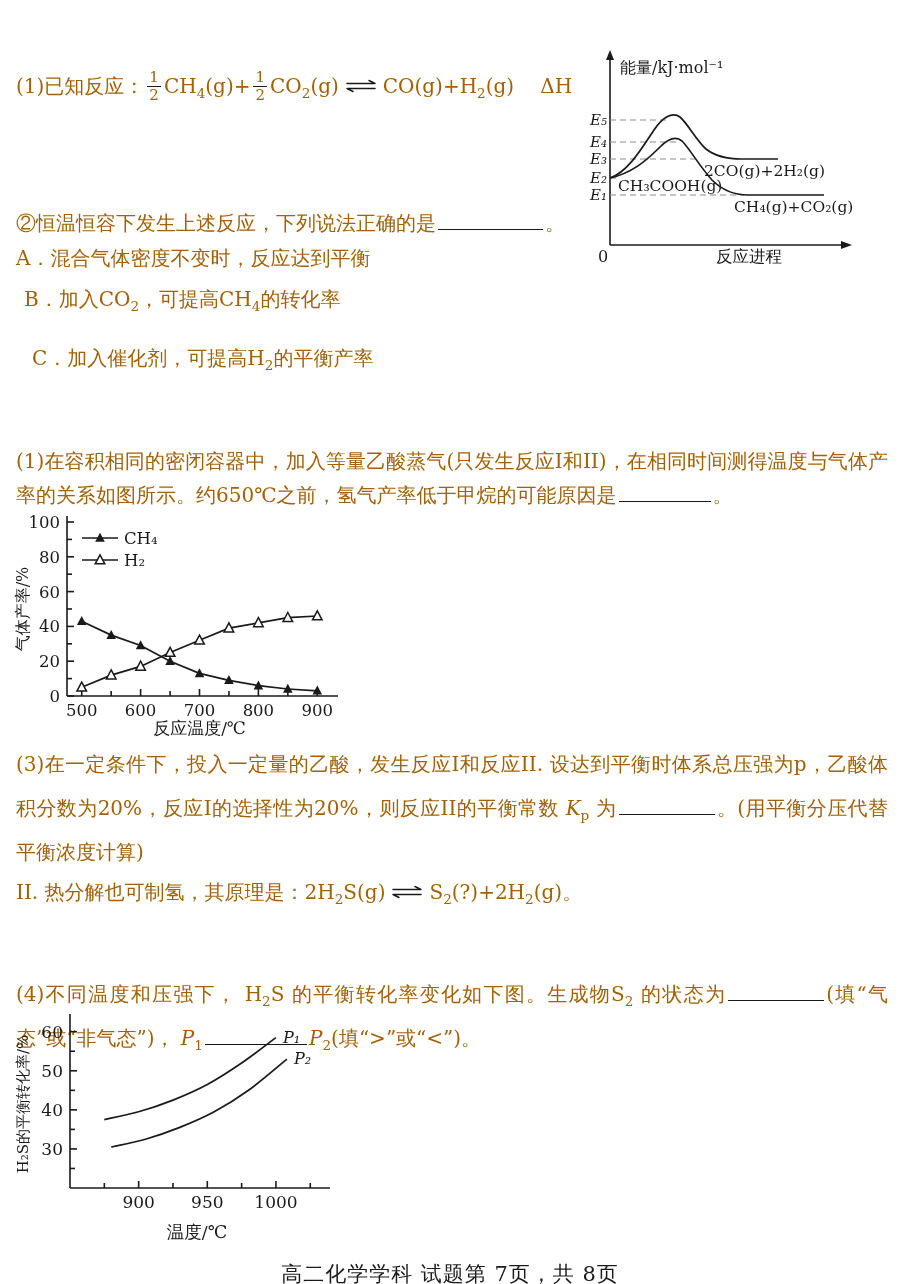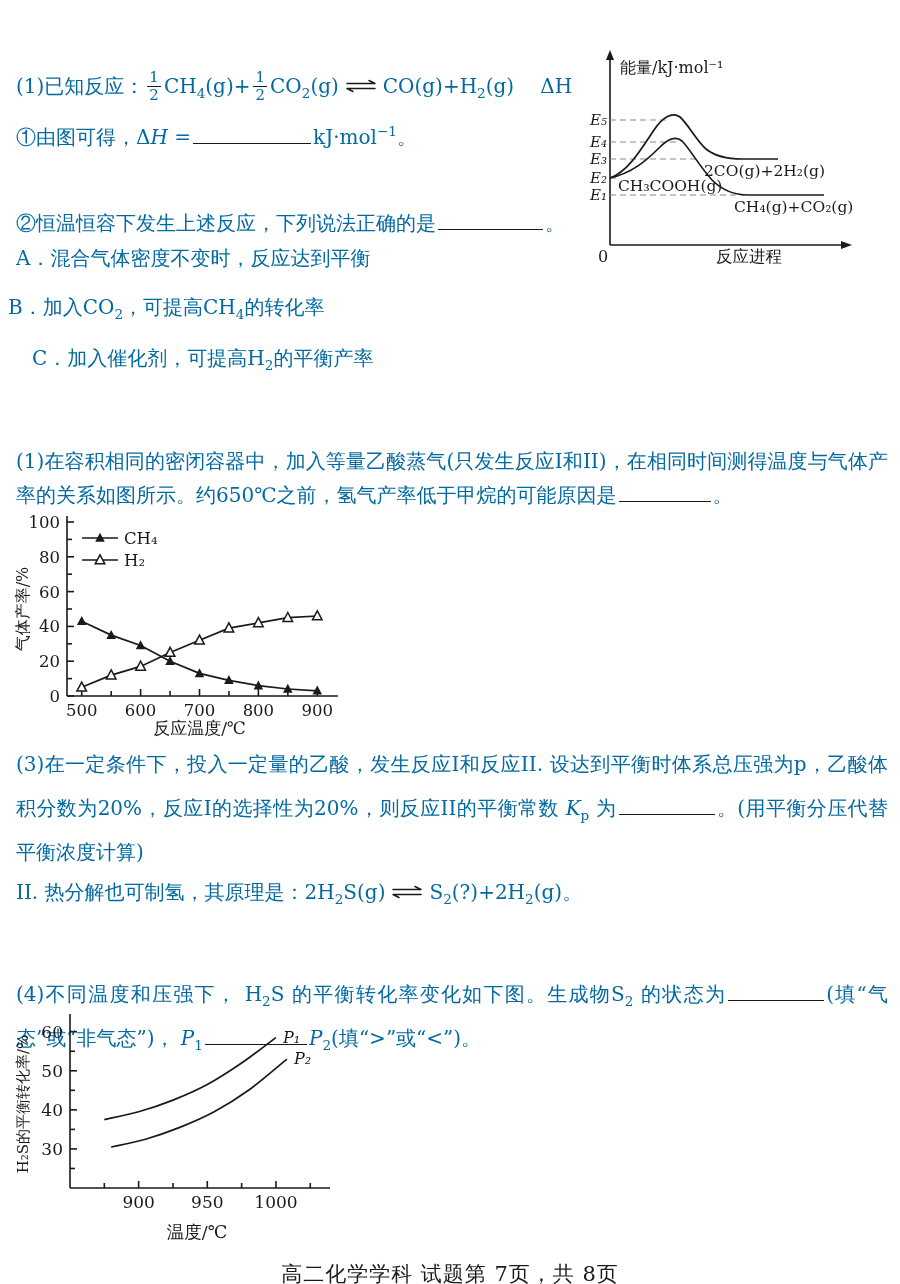--- a/index.html
+++ b/index.html
@@ -1,21 +1,21 @@
 <!DOCTYPE html>
 <html><head>
 <meta charset="utf-8">
 <style>
   html,body{margin:0;padding:0;background:#e8e8e8;}
   .page{
     position:relative;width:900px;height:1284px;margin:0 auto;
     background:#ffffff;color:#1a1a1a;overflow:hidden;
     font-family:"DejaVu Serif","Liberation Serif",serif;
   }
-  .para{position:absolute;font-size:20px;line-height:34px;color:#0369a1;}
+  .para{position:absolute;font-size:20px;line-height:34px;color:#a16207;}
   .row{display:flex;align-items:center;}
   .wide{width:872px;text-align:justify;}
   .lh44{line-height:44px;}
   sub{font-size:68%;line-height:0;}
   sup{font-size:68%;line-height:0;}
   .blank{display:inline-block;height:0.95em;border-bottom:1.6px solid #1a1a1a;vertical-align:baseline;margin:0 2px;}
   .frac{display:inline-flex;flex-direction:column;align-items:center;font-size:15px;line-height:1.1;margin:0 3px;}
   .frac .den{border-top:1.3px solid #1a1a1a;padding:0 2px;}
   .harpoon{display:inline-block;margin:0 5px;}
   .harpoon svg{display:block;}
@@ -48,23 +48,20 @@
     <span class="harpoon">
         <svg width="34" height="14" viewBox="0 0 34 14">
           <path class="hp" d="M3 4.5 H31 M31 4.5 L25 1.5"></path>
           <path class="hp" d="M31 9.5 H3 M3 9.5 L9 12.5"></path>
         </svg>
       </span>
     <span>CO(g)+H<sub>2</sub>(g)</span>
     <span class="dh">ΔH</span>
   </div>
 
-  <div class="para" style="left:16px;top:120px;">
-    <span>①由图可得，Δ<i>H</i> =</span><span class="blank" style="width:118px;"></span><span>kJ·mol<sup>−1</sup>。</span>
-  </div>
 
   <svg class="chart" style="left:584px;top:48px;" width="320" height="220" viewBox="0 0 320 220">
     <line class="ax" x1="26" y1="197" x2="26" y2="9"></line>
     <polygon points="26,2 22,12 30,12" fill="#1a1a1a"></polygon>
     <line class="ax" x1="26" y1="197" x2="260" y2="197"></line>
     <polygon points="268,197 257,193 257,201" fill="#1a1a1a"></polygon>
     <text x="36" y="25" font-size="16">能量/kJ·mol⁻¹</text>
 
     <line class="dash" x1="26" y1="72" x2="82" y2="72"></line>
     <line class="dash" x1="26" y1="94" x2="94" y2="94"></line>
@@ -86,21 +83,21 @@
     <text x="150" y="164" font-size="15.5">CH₄(g)+CO₂(g)</text>
     <text x="14" y="214" font-size="16">0</text>
     <text x="165" y="214" font-size="16.5" text-anchor="middle">反应进程</text>
   </svg>
 
   <div class="para" style="left:16px;top:241px;">A．混合气体密度不变时，反应达到平衡</div>
 
   <div class="para" style="left:16px;top:206px;">
     <span>②恒温恒容下发生上述反应，下列说法正确的是</span><span class="blank" style="width:105px;"></span><span>。</span>
   </div>
-  <div class="para" style="left:8px;top:282px;margin-top:8px;">B．加入CO<sub>2</sub>，可提高CH<sub>4</sub>的转化率</div>
+  <div class="para" style="left:24px;top:282px;">B．加入CO<sub>2</sub>，可提高CH<sub>4</sub>的转化率</div>
   <div class="para" style="left:32px;top:341px;">C．加入催化剂，可提高H<sub>2</sub>的平衡产率</div>
 
   <div class="para wide" style="left:16px;top:444px;">
     <span>(1)在容积相同的密闭容器中，加入等量乙酸蒸气(只发生反应I和II)，在相同时间测得温度与气体产率的关系如图所示。约650℃之前，氢气产率低于甲烷的可能原因是</span><span class="blank" style="width:92px;"></span><span>。</span>
   </div>
 
   <svg id="chart-gas-yield" class="chart" style="left:12px;top:510px;" width="336" height="232" viewBox="0 0 336 232">
       <line x1="55" y1="6" x2="55" y2="186" class="ax"></line>
       <line x1="55" y1="186" x2="326" y2="186" class="ax"></line>
       <line x1="69.72222222222223" y1="186" x2="69.72222222222223" y2="179" class="ax"></line>

